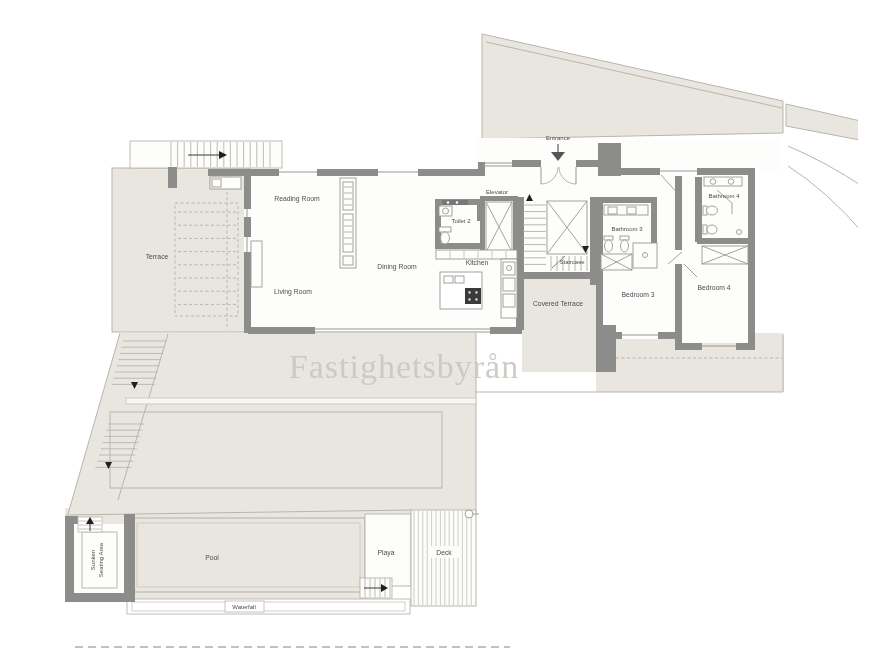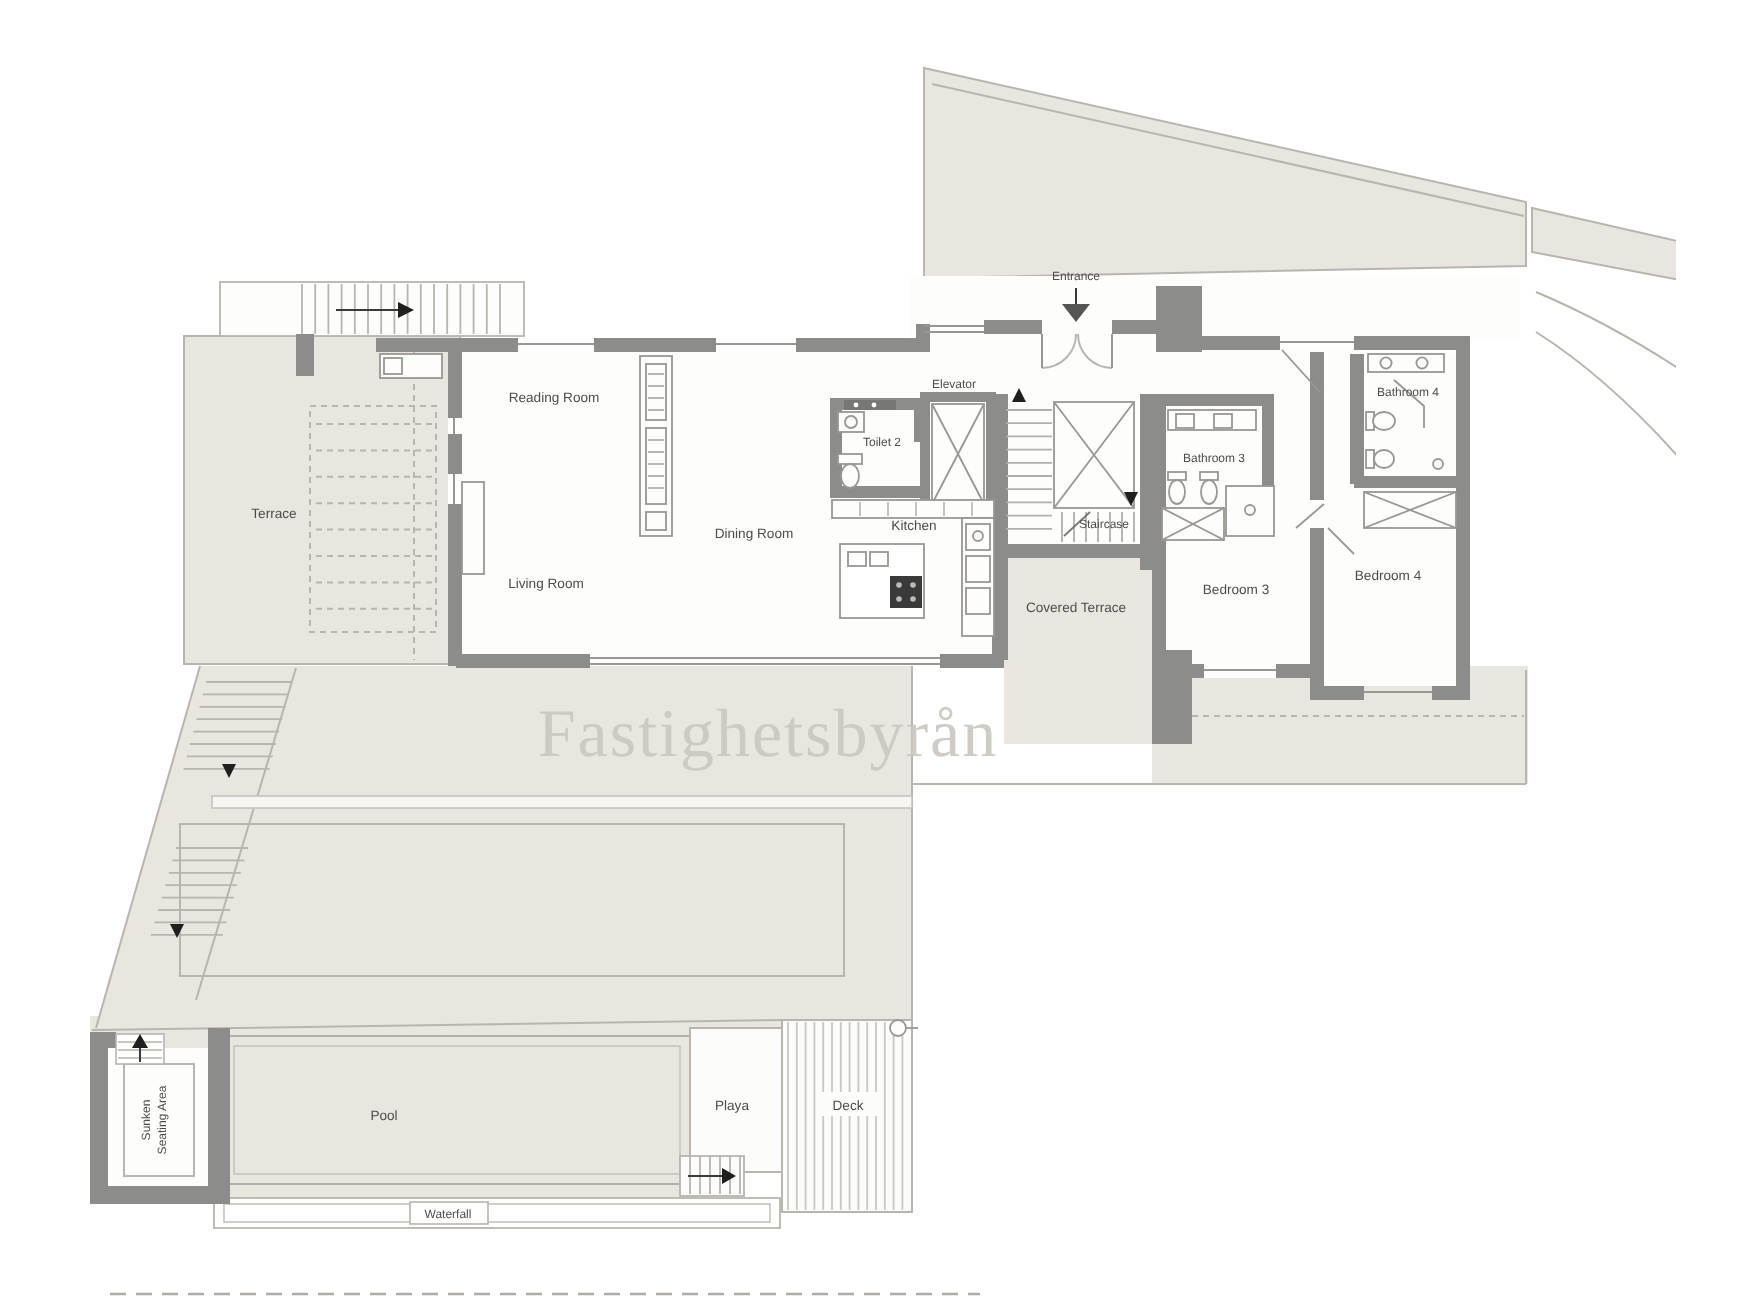--- a/index.html
+++ b/index.html
@@ -1,17 +1,17 @@
 <!DOCTYPE html>
 <html><head>
 <meta charset="utf-8">
 <style>
   html,body{margin:0;padding:0;background:#fff;}
   .stage{position:relative;width:838px;height:652px;background:#ffffff;overflow:hidden;
-         font-family:"Liberation Sans",sans-serif;}
+         font-family:"Liberation Sans",sans-serif;padding-left:20px;}
   svg{display:block}
   .lbl{font:6.8px "Liberation Sans",sans-serif;fill:#4d4d4d;text-anchor:middle}
   .lbl-sm{font:6px "Liberation Sans",sans-serif;fill:#4d4d4d;text-anchor:middle}
   .wm{font:34px "Liberation Serif",serif;fill:#cac7c0;text-anchor:middle;opacity:.9;letter-spacing:1px}
   .beige{fill:#e9e6df}
   .beige-s{fill:#e9e6df;stroke:#b8b5af;stroke-width:1}
   .white{fill:#fdfdfc}
   .thin{stroke:#b8b5af;stroke-width:1;fill:none}
   .thin2{stroke:#c6c3bd;stroke-width:.8;fill:none}
   .glass{stroke:#9a9792;stroke-width:1;fill:none}

